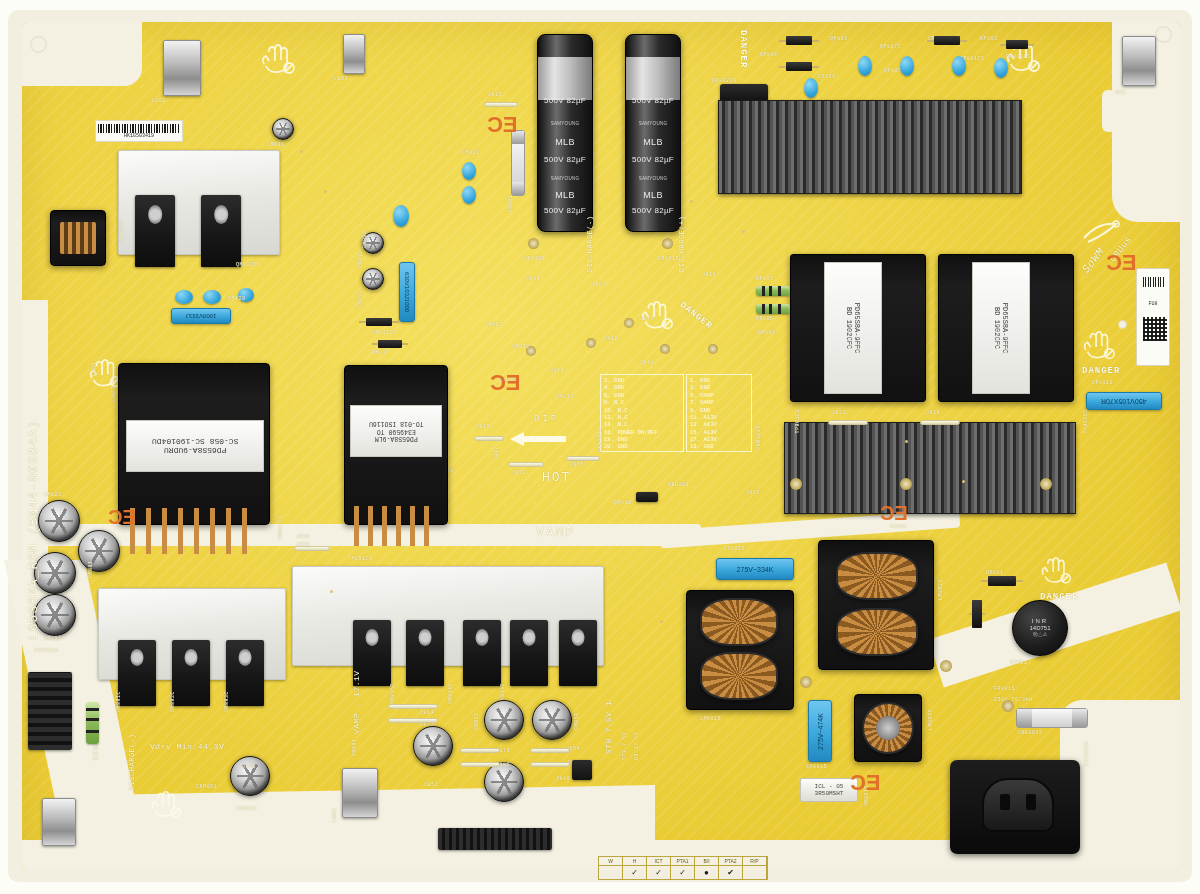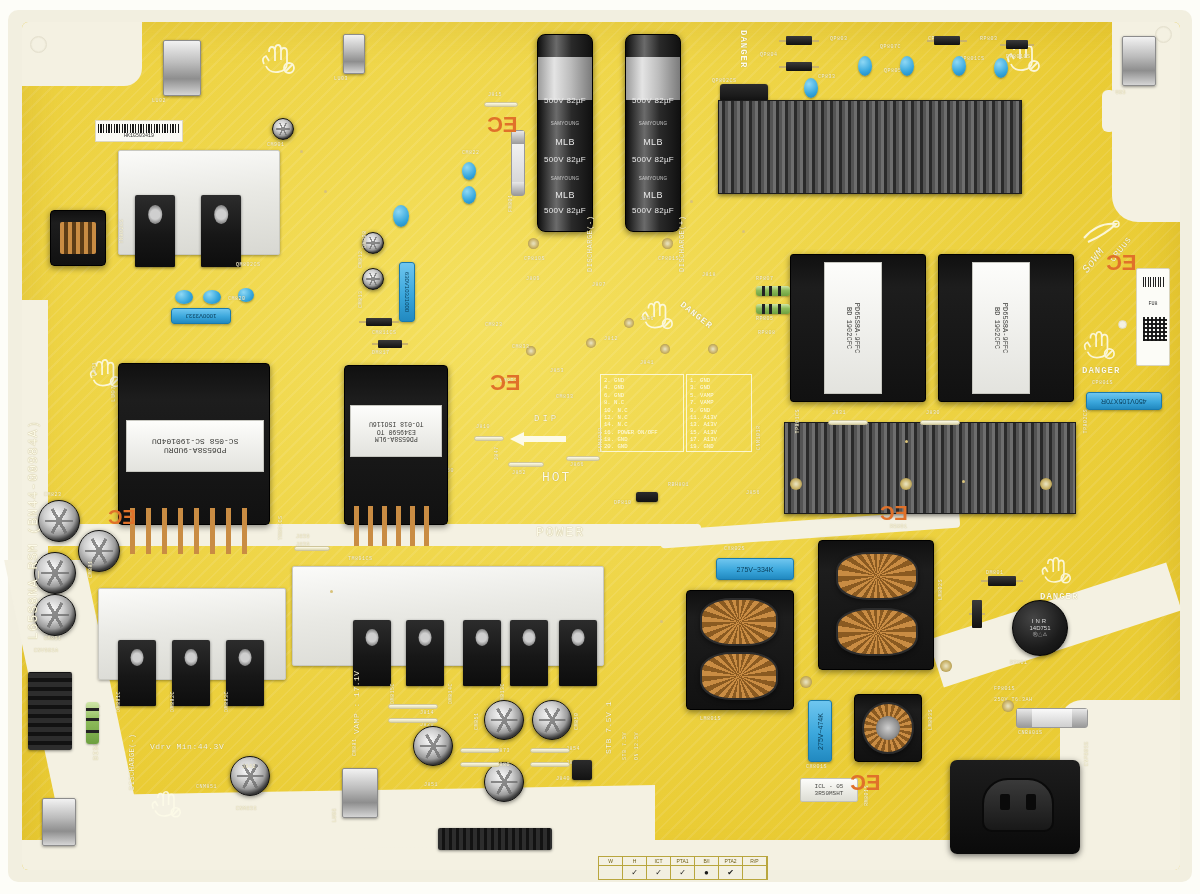--- a/index.html
+++ b/index.html
@@ -638,21 +638,21 @@
   <div class="silk tiny" style="left:598px;top:452px;transform:rotate(-90deg);transform-origin:0 0;">CNM101R</div>
   <div class="silk tiny" style="left:756px;top:450px;transform:rotate(-90deg);transform-origin:0 0;">CNM101R</div>
 
   <div style="position:absolute;left:510px;top:432px;">
     <svg width="56" height="14" viewBox="0 0 56 14">
       <path d="M0 7 L14 0 L14 4 L56 4 L56 10 L14 10 L14 14 Z" fill="#fdfbe8"></path>
     </svg>
   </div>
   <div class="silk s9" style="left:534px;top:414px;letter-spacing:3px;">DIP</div>
   <div class="silk s13" style="left:542px;top:470px;letter-spacing:2px;">HOT</div>
-  <div class="silk s13" style="left:536px;top:525px;letter-spacing:2px;">POWER</div>
+  <div class="silk s13" style="left:536px;top:525px;letter-spacing:2px;">VAMP</div>
 
   <div class="silk tiny" style="left:668px;top:482px;">RBH801</div>
   <div class="silk tiny" style="left:614px;top:500px;">DP810</div>
   <div class="silk tiny" style="left:746px;top:490px;">J856</div>
   <div class="silk tiny" style="left:890px;top:524px;">RB801</div>
   <div class="silk tiny" style="left:986px;top:570px;">DM801</div>
   <div class="connector" style="left:636px;top:492px;width:22px;height:10px;border-radius:2px;"></div>
 
   <div class="xformer" style="left:118px;top:363px;width:152px;height:162px;border-radius:4px;"></div>
   <div class="xlabel" style="left:126px;top:420px;width:138px;height:52px;font-size:8px;">

